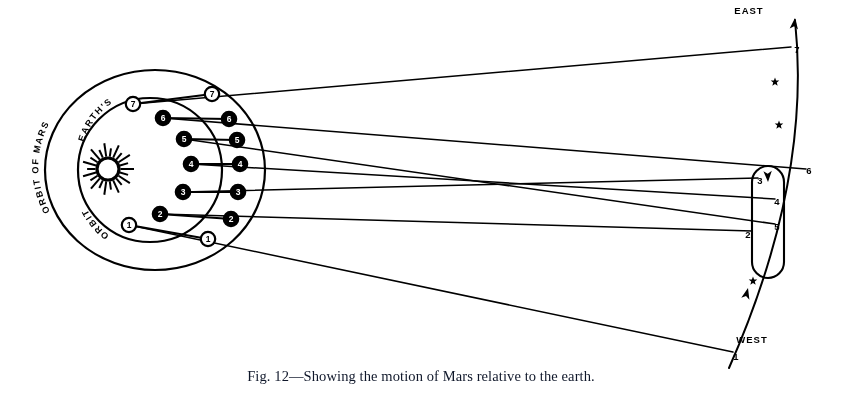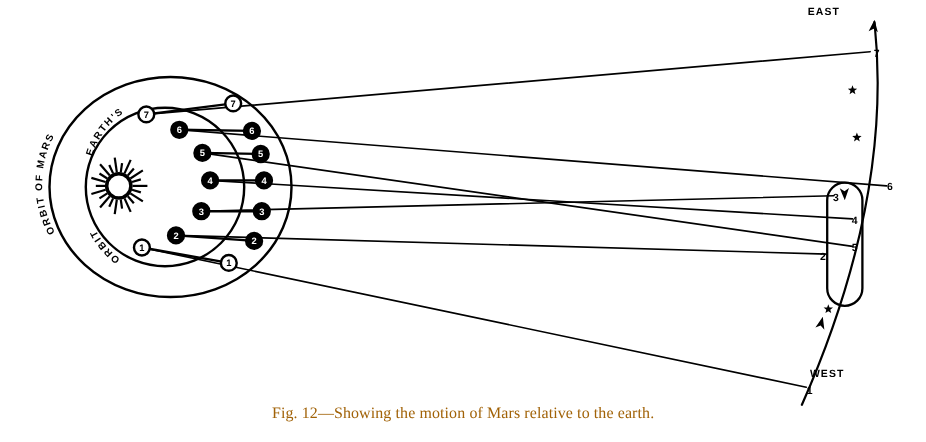--- a/index.html
+++ b/index.html
@@ -31,21 +31,21 @@
     display: block;
   }
   .caption {
     position: absolute;
     left: 0;
     top: 368px;
     width: 842px;
     text-align: center;
     font-family: "Liberation Serif", serif;
     font-size: 14.5px;
-    color: #a16207;
+    color: #0f172a;
     letter-spacing: 0.1px;
     white-space: nowrap;
   }
   
   .orbit-path {
     fill: none;
     stroke: #000000;
   }
   .marker-label {
     font-family: "Liberation Sans", sans-serif;

